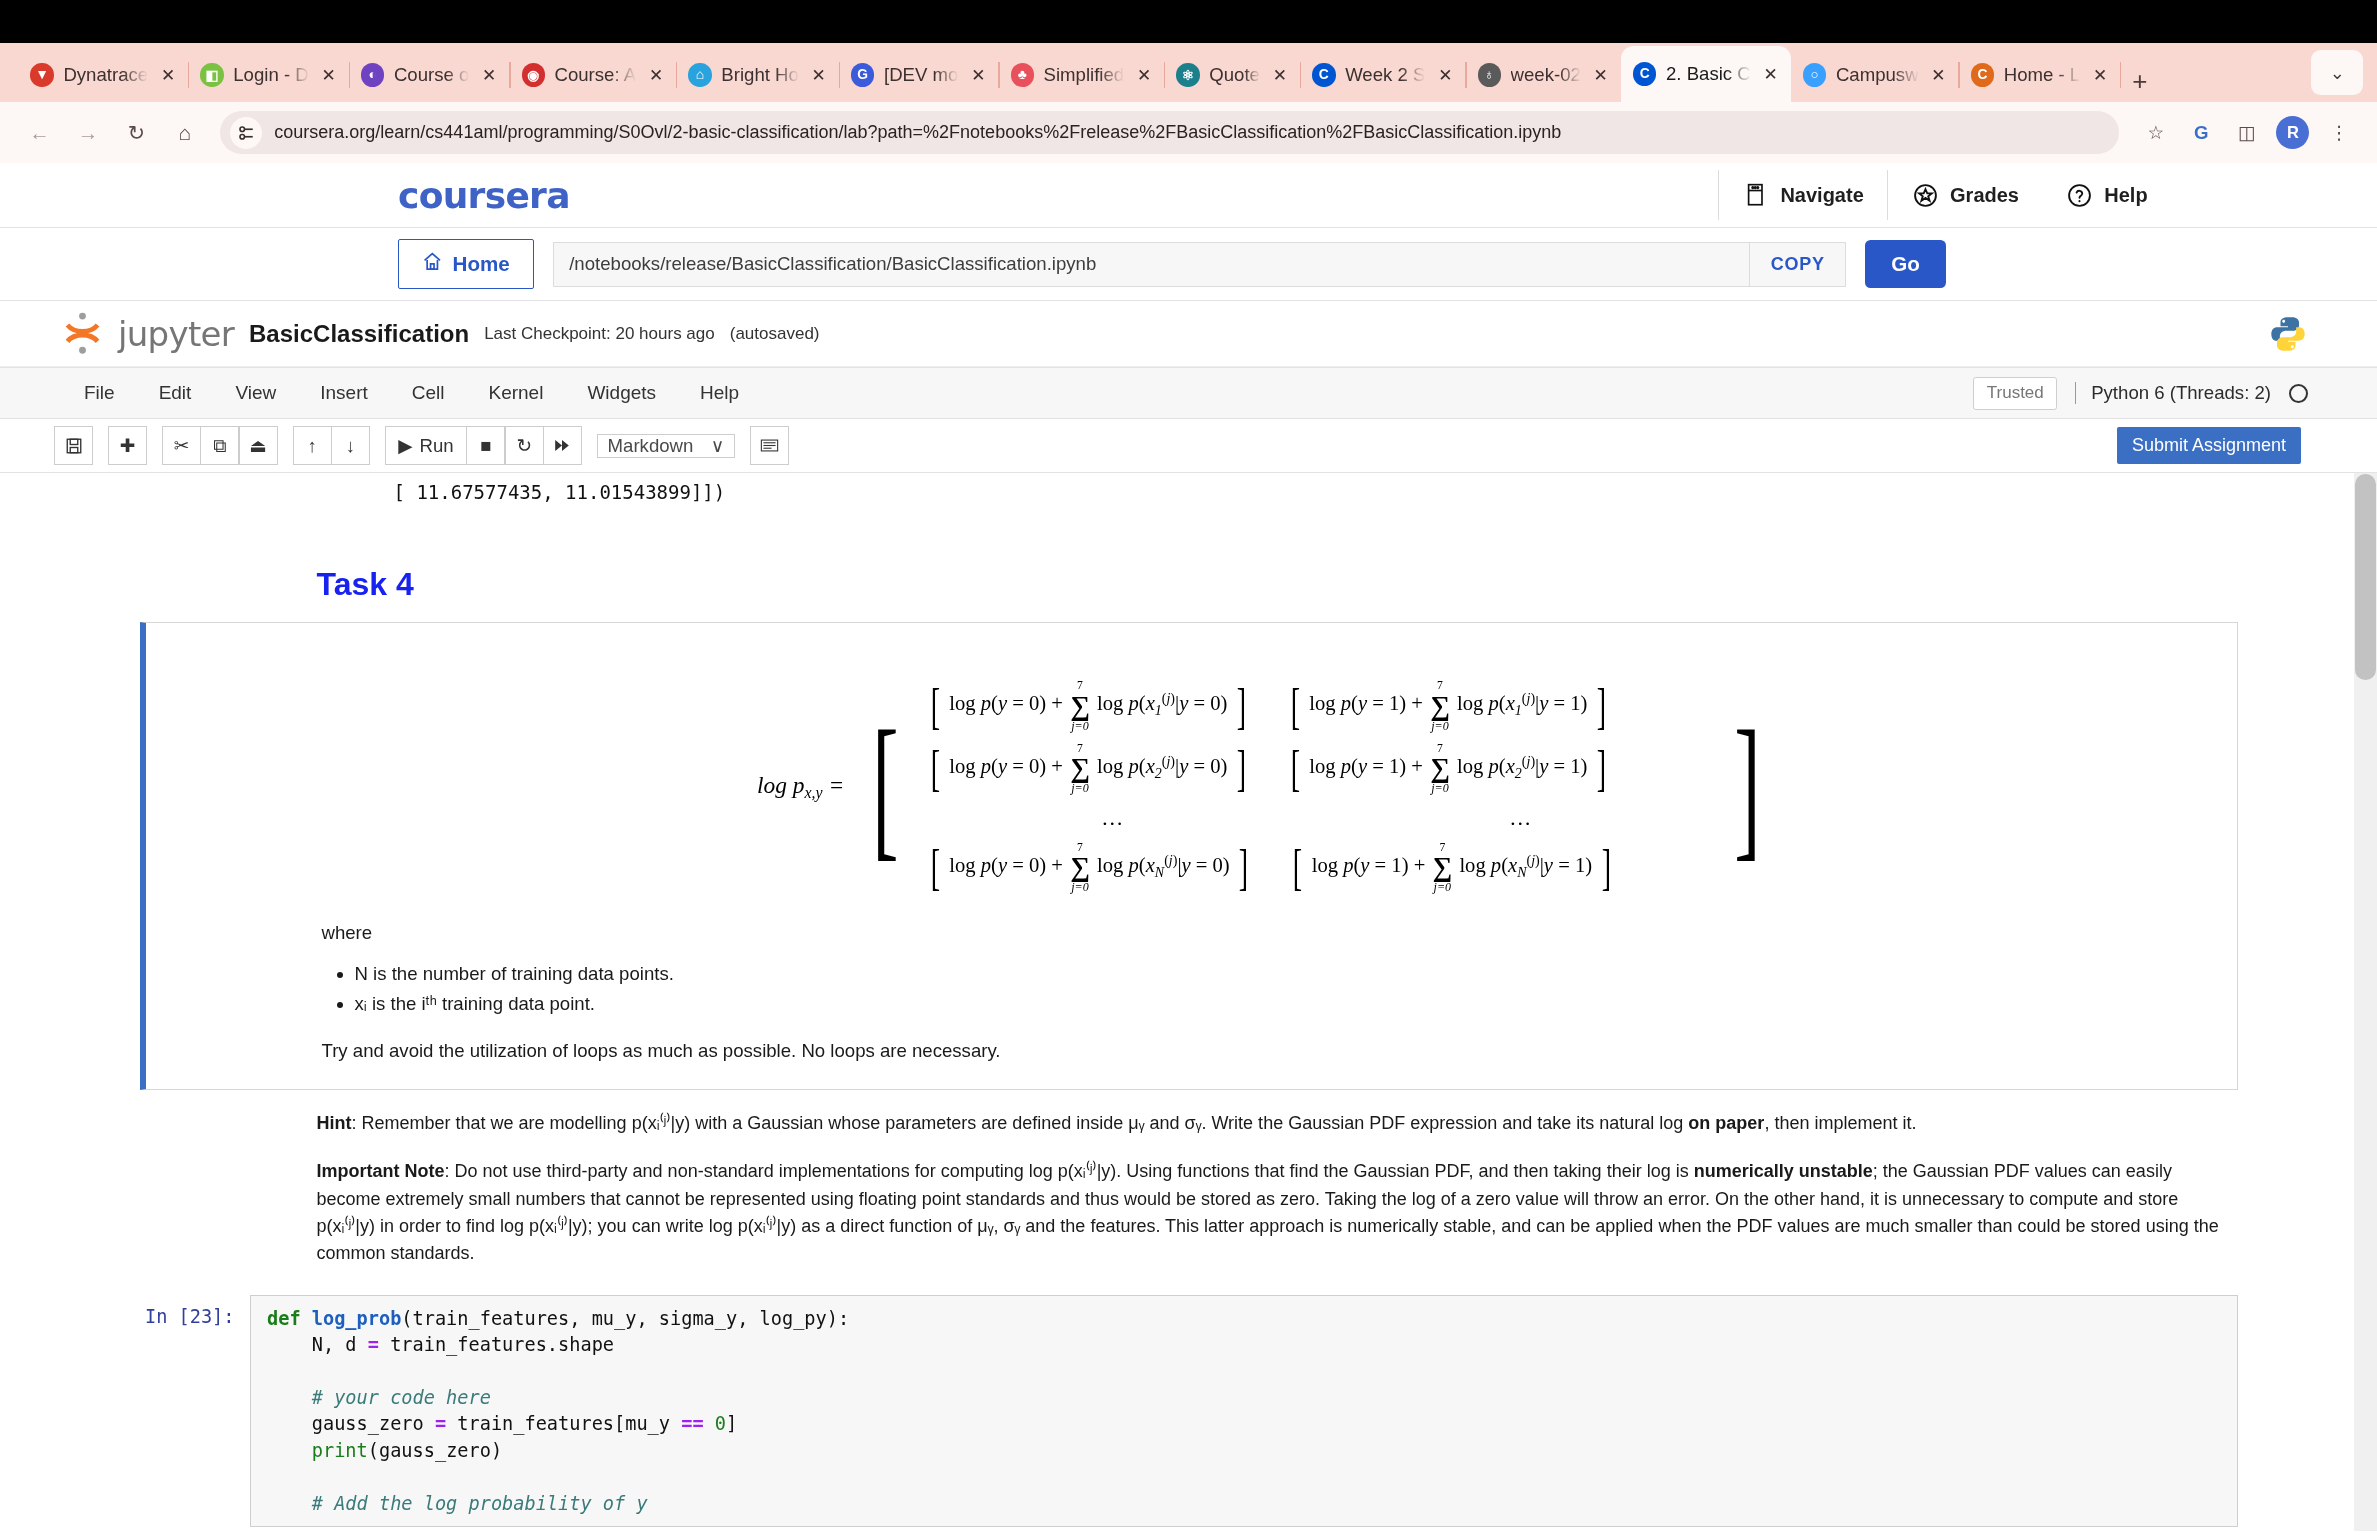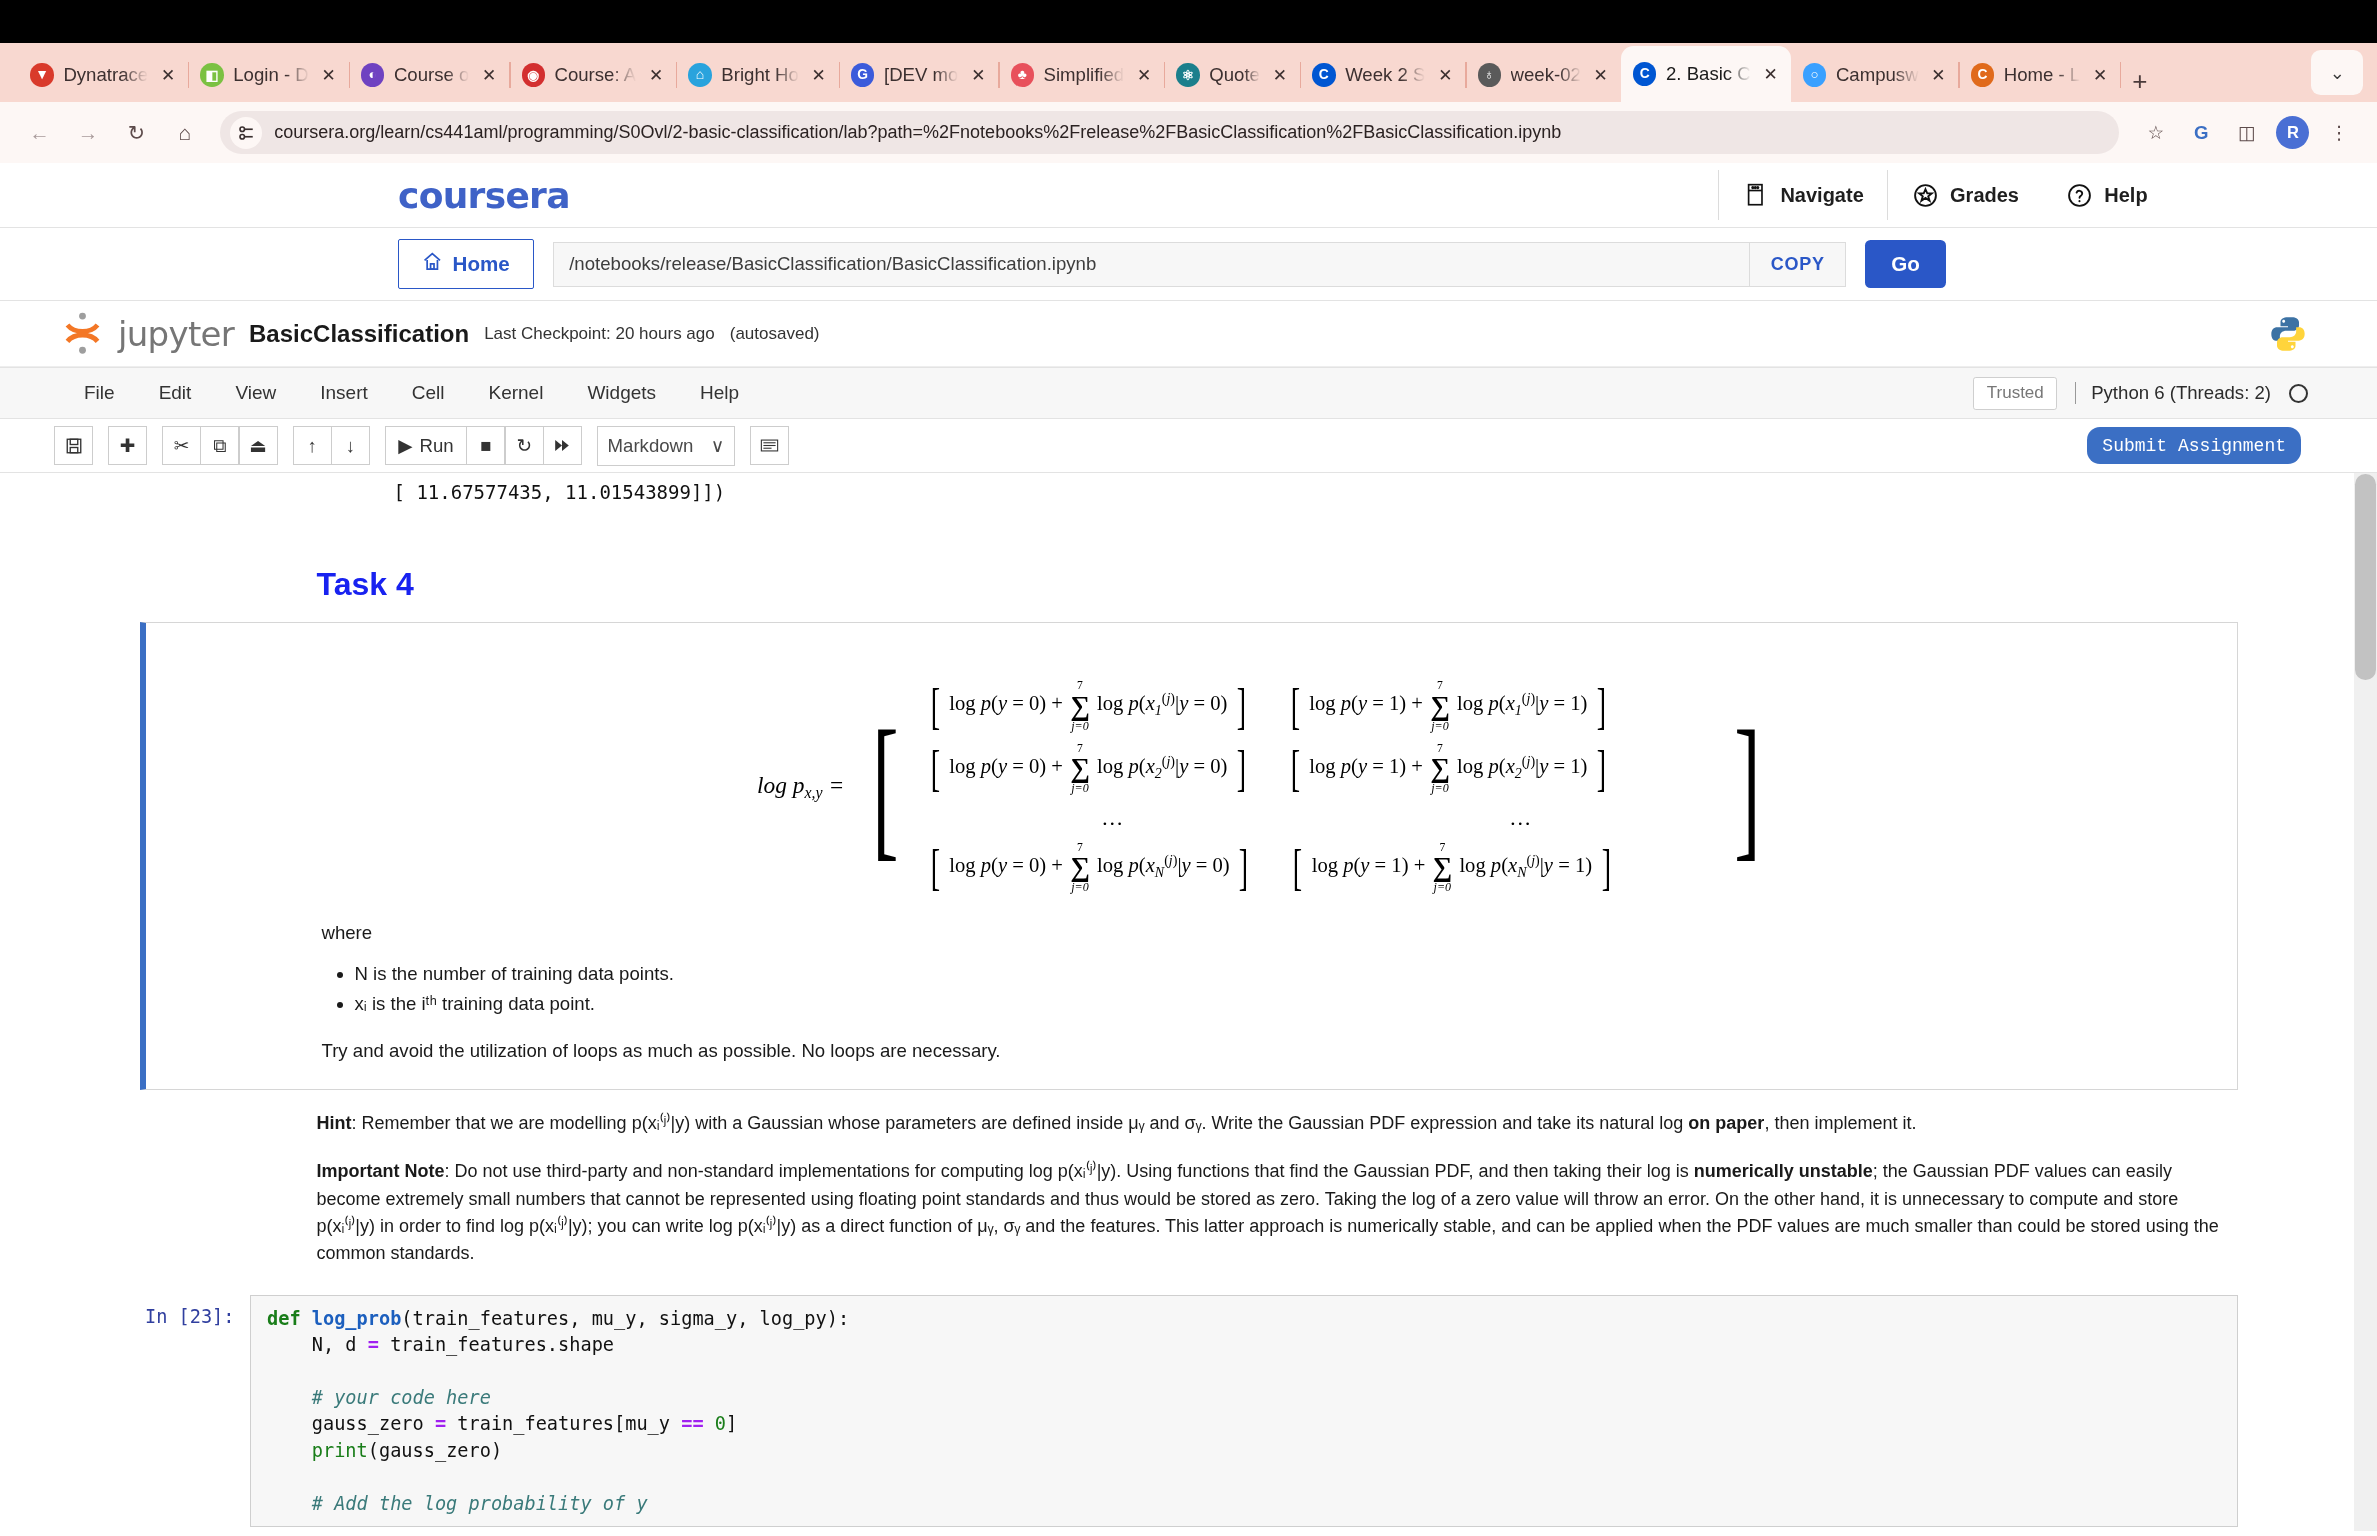--- a/index.html
+++ b/index.html
@@ -99,25 +99,25 @@
   .kernelname { font-size:18.6px; color:#2c2c2c; border-left:1.4px solid #999; padding-left:15px; }
   .kernel-idle { width:19px;height:19px;border:2.1px solid #333;border-radius:50%; }
 
   .jup-toolbar { height:54px; background:#fff; display:flex; align-items:center; padding-left:54px;
      gap:0; position:relative; border-bottom:0.7px solid #e3e3e3;}
   .tb-group { display:flex; margin-right:15px; }
   .tb-btn { width:39px; height:39px; border:0.7px solid #cdcdcd; background:#fff;
      display:flex; align-items:center; justify-content:center; font-size:18.6px; color:#333; margin-left:-0.7px;}
   .tb-btn:first-child { margin-left:0; }
   .tb-run { width:auto; padding:0 12.4px; gap:6.9px; font-size:18.6px; }
-  .celltype { width:138px; height:40px; border:0.7px solid #cdcdcd; background:#fff; display:flex;
+  .celltype { width:138px; height:24px; border:0.7px solid #cdcdcd; background:#fff; display:flex;
      align-items:center; justify-content:space-between; padding:0 9.6px; font-size:18.6px; color:#4a4a4a; }
   .tb-kbd { margin-left:15px; }
   .submit-btn { position:absolute; right:76px; background:#3b6fc4; color:#fff; font-size:18px;
-     padding:8.3px 15px; border-radius:13px;font-family:Liberation Mono, monospace; }
+     padding:8.3px 15px; border-radius:2px; }
 
   
   .nb-wrap { position:relative; background:#fff; height:1058px; overflow:hidden; }
   .nb-page { width:2250px; margin:0 auto; background:#fff; position:relative; }
   .scrollbar { position:absolute; right:0; top:0; width:23.4px; height:100%; background:#f0f0f0; }
   .scrollthumb { position:absolute; right:1.4px; top:1.4px; width:20.6px; height:206px; background:#c2c2c2; border-radius:10.3px; }
 
   .out-line { font-family:"DejaVu Sans Mono", monospace; font-size:19px; color:#111;
      padding-left:330px; padding-top:8.3px; }
 

